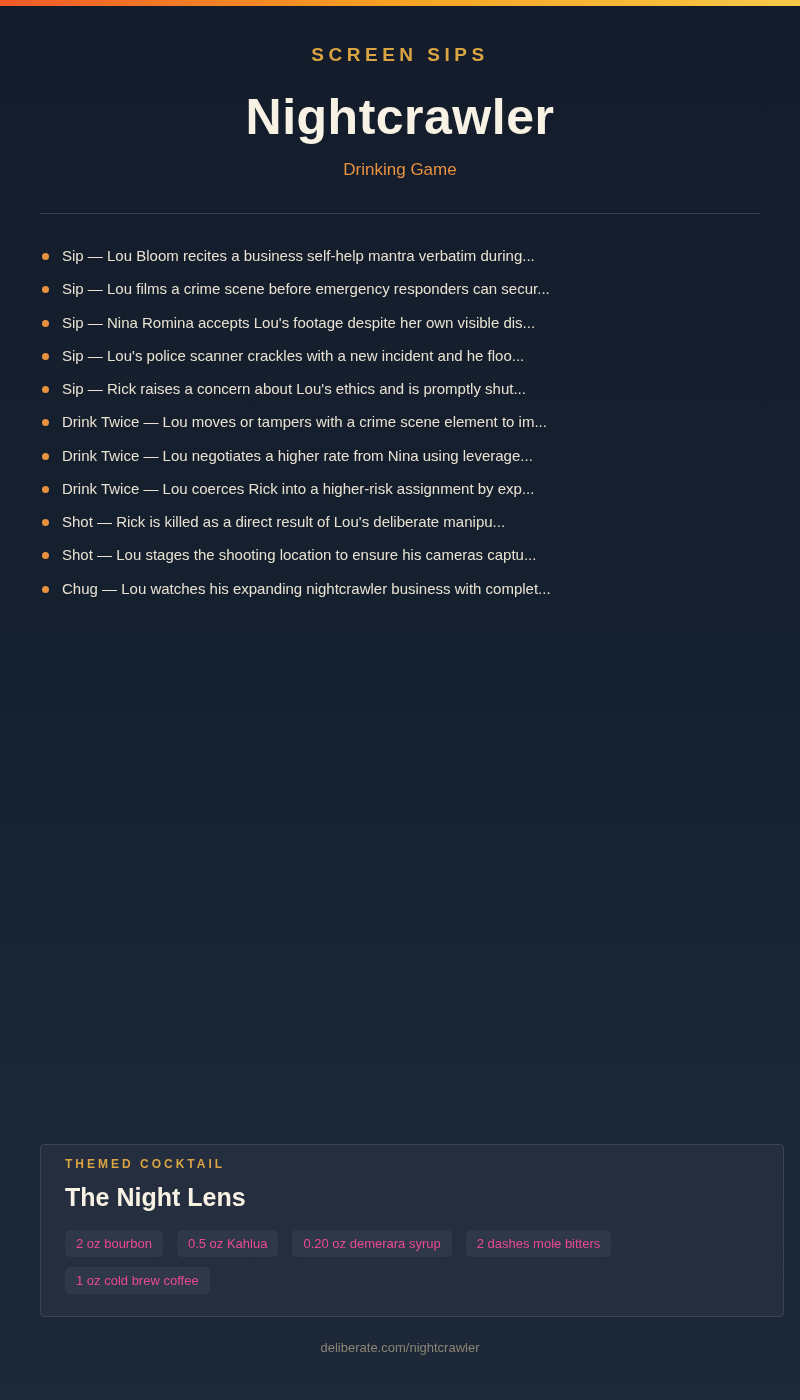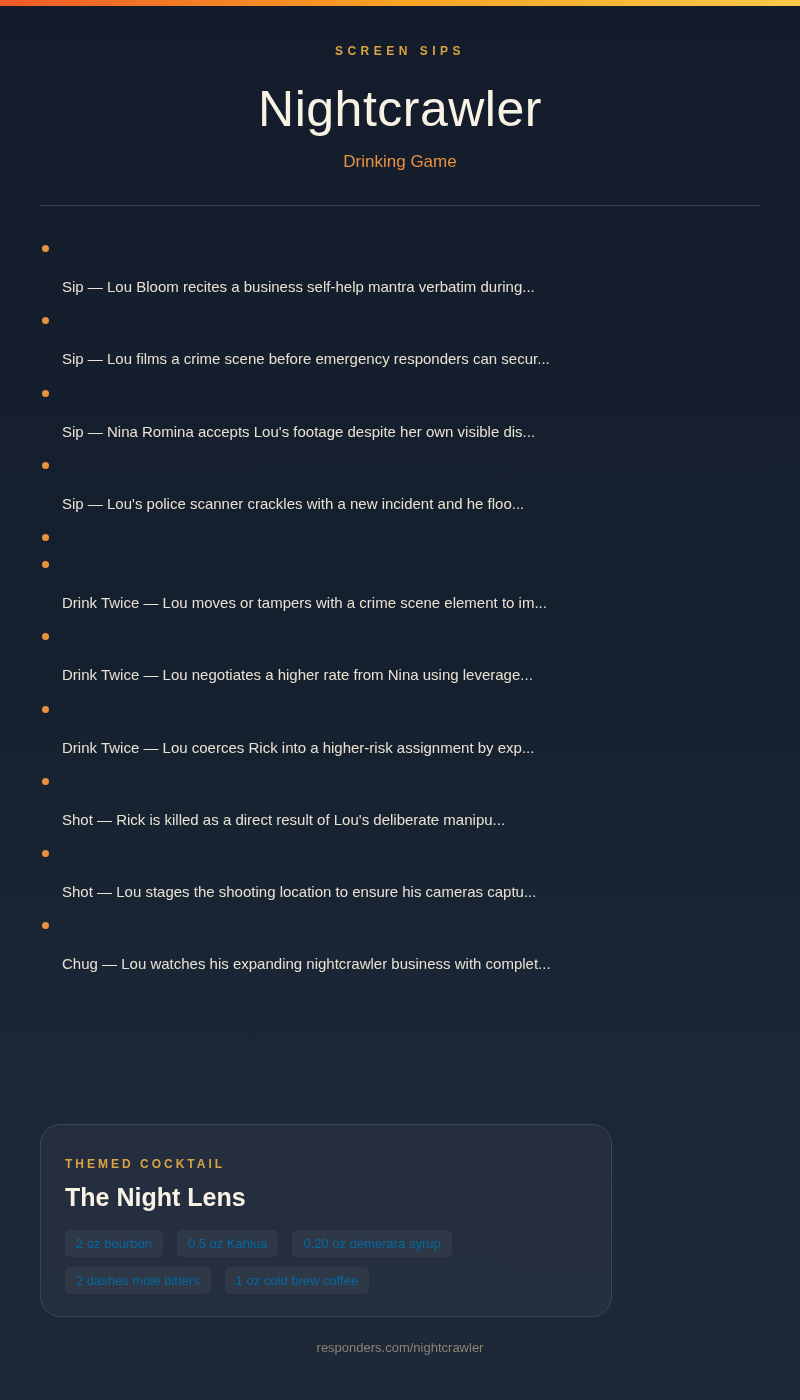--- a/index.html
+++ b/index.html
@@ -26,31 +26,31 @@
     background: linear-gradient(90deg, #f05a28 0%, #f6a323 50%, #f7c948 100%);
   }
 
   
   .header {
     padding-top: 44px;
     text-align: center;
   }
 
   .brand {
-    font-size: 12px;
+    font-size: 19px;
     letter-spacing: 4.5px;
     color: #d9a441;
     font-weight: 600;
     text-transform: uppercase;
   }
 
   .title {
     margin-top: 22px;
     font-size: 50px;
-    font-weight: 400;
+    font-weight: 700;
     color: #f7f2e4;
     letter-spacing: 0.5px;
   }
 
   .subtitle {
     margin-top: 14px;
     font-size: 17px;
     color: #e8913f;
   }
 
@@ -82,33 +82,32 @@
     border-radius: 50%;
     background: #e8913f;
     margin: 7px 13px 0 2px;
   }
 
   .rule-text {
     font-size: 15px;
     color: #e9e2d2;
     white-space: nowrap;
     overflow: hidden;
-    margin-top: 39px;
   }
 
   
   .cocktail-card {
     position: absolute;
     left: 40px;
     bottom: 83px;
-    width: 572px;
+    width: 744px;
     border: 1px solid #3a4655;
-    border-radius: 20px;
+    border-radius: 4px;
     background: rgba(255,255,255,0.035);
-    padding: 32px 24px 22px 24px;
+    padding: 12px 24px 22px 24px;
   }
 
   .cocktail-label {
     font-size: 12px;
     letter-spacing: 3px;
     color: #d9a441;
     text-transform: uppercase;
     font-weight: 600;
   }
 
@@ -122,21 +121,21 @@
   .ingredients {
     margin-top: 18px;
     display: flex;
     flex-wrap: wrap;
     gap: 10px 14px;
     list-style: none;
   }
 
   .ingredient {
     font-size: 13px;
-    color: #0369a1;
+    color: #ec4899;
     background: rgba(255,255,255,0.05);
     border-radius: 5px;
     padding: 6px 11px;
   }
 
   
   .footer {
     position: absolute;
     bottom: 45px;
     left: 0;
@@ -171,20 +170,21 @@
   <li class="rule">
     <span class="bullet"></span>
     <span class="rule-text">Sip — Nina Romina accepts Lou's footage despite her own visible dis...</span>
   </li>
   <li class="rule">
     <span class="bullet"></span>
     <span class="rule-text">Sip — Lou's police scanner crackles with a new incident and he floo...</span>
   </li>
   <li class="rule">
     <span class="bullet"></span>
+    <span class="rule-text">Sip — Rick raises a concern about Lou's ethics and is promptly shut...</span>
   </li>
   <li class="rule">
     <span class="bullet"></span>
     <span class="rule-text">Drink Twice — Lou moves or tampers with a crime scene element to im...</span>
   </li>
   <li class="rule">
     <span class="bullet"></span>
     <span class="rule-text">Drink Twice — Lou negotiates a higher rate from Nina using leverage...</span>
   </li>
   <li class="rule">
@@ -210,13 +210,13 @@
   <div class="cocktail-name">The Night Lens</div>
   <ul class="ingredients">
     <li class="ingredient">2 oz bourbon</li>
     <li class="ingredient">0.5 oz Kahlua</li>
     <li class="ingredient">0.20 oz demerara syrup</li>
     <li class="ingredient">2 dashes mole bitters</li>
     <li class="ingredient">1 oz cold brew coffee</li>
   </ul>
 </div>
 
-<div class="footer">responders.com/nightcrawler</div>
+<div class="footer">deliberate.com/nightcrawler</div>
 
 </body></html>

